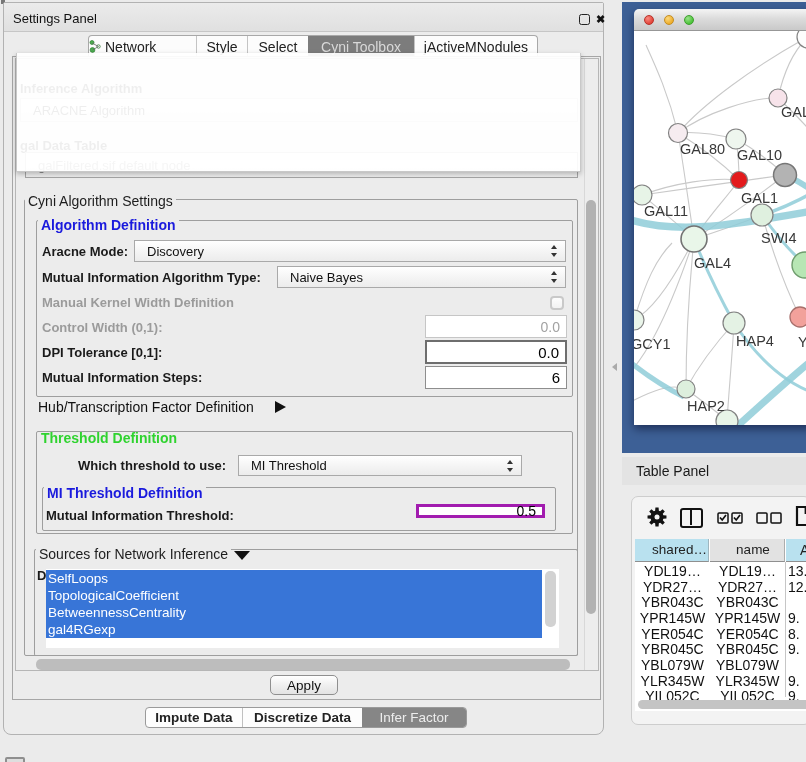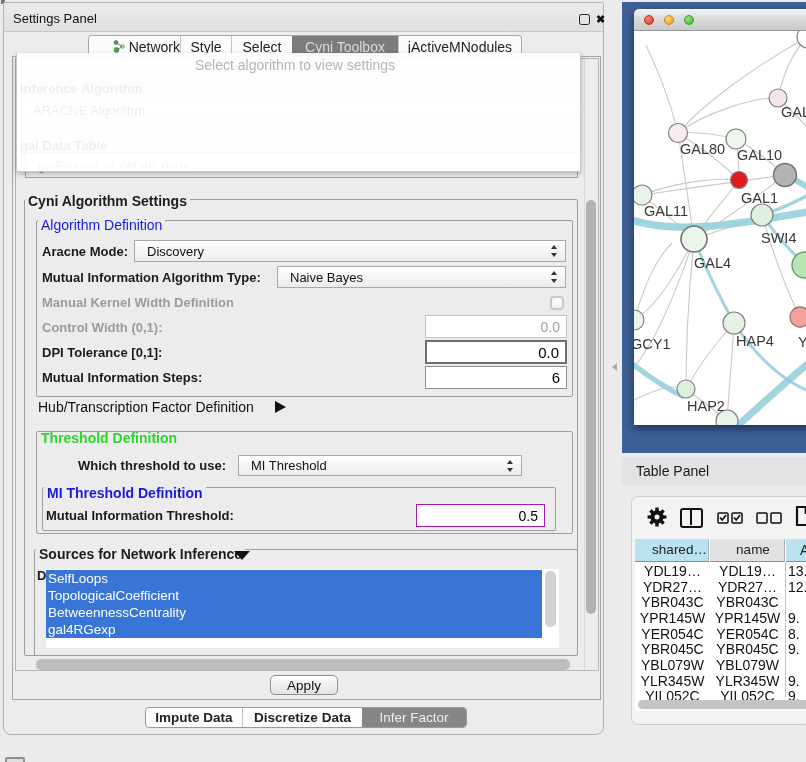--- a/index.html
+++ b/index.html
@@ -4,21 +4,21 @@
 <style>
 html,body{margin:0;padding:0;width:806px;height:762px;overflow:hidden;background:#ebebeb;font-family:"Liberation Sans",sans-serif;}
 *{box-sizing:border-box;}
 .abs{position:absolute;}
 .combo{position:absolute;background:linear-gradient(#ffffff,#f3f3f3 60%,#ececec);border:1px solid #a9a9a9;border-radius:0;font-size:13px;color:#111;display:flex;align-items:center;padding-left:12px;}
 .spin{position:absolute;right:7px;top:50%;transform:translateY(-50%);width:7px;height:12px;}
 .spin:before{content:"";position:absolute;left:0;top:0;border-left:3.5px solid transparent;border-right:3.5px solid transparent;border-bottom:4.5px solid #333;}
 .spin:after{content:"";position:absolute;left:0;bottom:0;border-left:3.5px solid transparent;border-right:3.5px solid transparent;border-top:4.5px solid #333;}
 .inp{position:absolute;background:#fff;font-size:14px;display:flex;align-items:center;justify-content:flex-end;padding-right:6px;}
 .grp{position:absolute;border:1px solid #9e9e9e;border-radius:2px;}
-.glab{position:absolute;background:#ececec;padding:0 3px;line-height:13px;white-space:nowrap;font-weight:bold;}
+.glab{position:absolute;background:#ececec;padding:0 3px;line-height:13px;white-space:nowrap;}
 .lbl{position:absolute;font-size:13px;font-weight:bold;color:#1a1a1a;white-space:nowrap;line-height:14px;}
 </style>
 </head>
 <body>
 <div class="abs" style="left:1px;top:0;width:4px;height:4px;background:#777;"></div>
 
 <div class="abs" style="left:622px;top:2px;width:184px;height:451px;background:#3d6096;"></div>
 <div class="abs" style="left:634px;top:9px;width:180px;height:416px;box-shadow:0 4px 10px rgba(0,0,30,0.5);border-radius:5px 5px 0 0;">
   <div class="abs" style="left:0;top:0;width:100%;height:22px;background:linear-gradient(#f4f4f4,#dcdcdc 45%,#c9c9c9);border-bottom:1px solid #979797;border-radius:5px 0 0 0;">
     <span class="abs" style="left:9.5px;top:5.5px;width:10.5px;height:10.5px;border-radius:50%;background:radial-gradient(circle at 35% 30%,#f98a80,#e3453a 70%);border:0.5px solid #b73229;"></span>
@@ -180,21 +180,21 @@
   </div>
 </div>
 
 <div class="abs" style="left:3px;top:2px;width:601px;height:733px;background:#ececec;border:1px solid #b2b2b2;border-radius:2px 2px 8px 8px;"></div>
 <div class="abs" style="left:4px;top:3px;width:599px;height:29px;background:linear-gradient(#ebebeb,#e0e0e0);border-bottom:1px solid #c6c6c6;"></div>
 <span class="abs" style="left:13px;top:12px;font-size:13px;line-height:14px;color:#111;">Settings Panel</span>
 <span class="abs" style="left:579px;top:14px;width:10.5px;height:10.5px;border:1.7px solid #222;border-radius:2.5px;"></span>
 <span class="abs" style="left:596px;top:12px;font-size:11px;line-height:14px;font-weight:bold;color:#111;">✖</span>
 
 <div class="abs" style="left:88px;top:35px;height:22px;display:flex;font-size:14px;color:#222;background:#fcfcfc;border:1px solid #a8a8a8;border-bottom:none;border-radius:4px 4px 0 0;overflow:hidden;">
-  <div style="width:92px;display:flex;align-items:center;justify-content:flex-end;border-right:1px solid #c4c4c4;">
+  <div style="width:108px;display:flex;align-items:center;justify-content:flex-start;border-right:1px solid #c4c4c4;">
     <svg width="12" height="13" viewBox="0 0 12 13" style="margin-right:4px;">
         <circle cx="3" cy="2.5" r="2" fill="#4caf50" stroke="#2e7d32" stroke-width="0.7"></circle>
         <circle cx="3.5" cy="10" r="2.4" fill="#4caf50" stroke="#2e7d32" stroke-width="0.7"></circle>
         <circle cx="9.5" cy="6.5" r="1.7" fill="#fff" stroke="#2e7d32" stroke-width="0.8"></circle>
         <line x1="3" y1="3" x2="9.5" y2="6.5" stroke="#666" stroke-width="0.8"></line>
         <line x1="3.5" y1="10" x2="9.5" y2="6.5" stroke="#666" stroke-width="0.8"></line>
       </svg>
     Network</div>
   <div style="width:51px;display:flex;align-items:center;justify-content:center;border-right:1px solid #c4c4c4;">Style</div>
   <div style="width:60px;display:flex;align-items:center;justify-content:center;">Select</div>
@@ -203,21 +203,21 @@
 </div>
 
 <div class="abs" style="left:12px;top:56px;width:589px;height:644px;border:1px solid #a6a6a6;background:#ececec;"></div>
 <div class="abs" style="left:15px;top:58px;width:584px;height:613px;border:1px solid #b6b6b6;background:#ececec;"></div>
 <div class="abs" style="left:584px;top:59px;width:14px;height:611px;background:#ededed;border-left:1px solid #d8d8d8;"></div>
 <div class="abs" style="left:585.5px;top:200px;width:10px;height:414px;background:#b2b2b2;border-radius:5px;"></div>
 <div id="settings">
   <div class="grp" style="left:24px;top:199px;width:554px;height:457px;"></div>
   <span class="glab" style="left:25px;top:195px;font-size:14px;color:#1d1d1d;">Cyni Algorithm Settings</span>
   <div class="grp" style="left:36px;top:220px;width:537px;height:177px;"></div>
-  <span class="glab" style="left:38px;top:219px;font-size:14px;font-weight:normal;color:#1a1add;">Algorithm Definition</span>
+  <span class="glab" style="left:38px;top:219px;font-size:14px;font-weight:bold;color:#1a1add;">Algorithm Definition</span>
   <span class="lbl" style="left:42px;top:245px;">Aracne Mode:</span>
   <div class="combo" style="left:134px;top:240px;width:432px;height:22px;">Discovery<span class="spin"></span></div>
   <span class="lbl" style="left:42px;top:271px;">Mutual Information Algorithm Type:</span>
   <div class="combo" style="left:277px;top:266px;width:289px;height:22px;">Naive Bayes<span class="spin"></span></div>
   <span class="lbl" style="left:42px;top:296px;color:#9b9b9b;">Manual Kernel Width Definition</span>
   <div class="abs" style="left:550px;top:296px;width:14px;height:14px;background:linear-gradient(#fdfdfd,#f2f2f2);border:2px solid #c9c9c9;border-radius:4px;"></div>
   <span class="lbl" style="left:42px;top:321px;color:#9b9b9b;">Control Width (0,1):</span>
   <div class="inp" style="left:425px;top:315px;width:142px;height:23px;border:1px solid #c6c6c6;color:#a2a2a2;">0.0</div>
   <span class="lbl" style="left:42px;top:346px;">DPI Tolerance [0,1]:</span>
   <div class="inp" style="left:425px;top:340px;width:142px;height:24px;border:2px solid #6e6e6e;color:#000;font-size:15px;">0.0</div>
@@ -225,38 +225,37 @@
   <div class="inp" style="left:425px;top:366px;width:142px;height:23px;border:1px solid #8e8e8e;color:#000;font-size:15px;">6</div>
   <span class="abs" style="left:38px;top:400px;font-size:14px;line-height:15px;color:#111;white-space:nowrap;">Hub/Transcription Factor Definition</span>
   <span class="abs" style="left:275px;top:401px;width:0;height:0;border-top:6.5px solid transparent;border-bottom:6.5px solid transparent;border-left:11px solid #111;"></span>
   <div class="grp" style="left:36px;top:431px;width:537px;height:103px;"></div>
   <span class="glab" style="left:38px;top:431.5px;font-size:14px;font-weight:bold;color:#2fd32f;">Threshold Definition</span>
   <span class="lbl" style="left:78px;top:459px;">Which threshold to use:</span>
   <div class="combo" style="left:238px;top:455px;width:284px;height:21px;">MI Threshold<span class="spin"></span></div>
   <div class="grp" style="left:42px;top:487px;width:514px;height:44px;"></div>
   <span class="glab" style="left:44px;top:487px;font-size:14px;font-weight:bold;color:#1a1add;">MI Threshold Definition</span>
   <span class="lbl" style="left:46px;top:509px;">Mutual Information Threshold:</span>
-  <div class="inp" style="left:416px;top:504px;width:129px;height:23px;border:1px solid #a21caf;color:#000;">0.5</div>
+  <div class="inp" style="left:416px;top:504px;width:129px;height:14px;border:3px solid #a21caf;color:#000;">0.5</div>
   <div class="grp" style="left:34px;top:549px;width:544px;height:107px;border-bottom:none;"></div>
   <span class="glab" style="left:36px;top:548px;font-size:14px;color:#1d1d1d;">Sources for Network Inference</span>
   <span class="abs" style="left:234px;top:551px;width:0;height:0;border-left:8.5px solid transparent;border-right:8.5px solid transparent;border-top:9px solid #111;"></span>
   <span class="lbl" style="left:37px;top:569px;">Data Attributes</span>
   <div class="abs" style="left:45.5px;top:569px;width:513px;height:79px;background:#fff;overflow:hidden;">
     <div class="abs" style="left:0;top:1px;width:496px;height:68px;background:#3875d7;color:#fff;font-size:13.5px;line-height:17px;padding-left:2.5px;">SelfLoops<br>TopologicalCoefficient<br>BetweennessCentrality<br>gal4RGexp</div>
     <div class="abs" style="left:499px;top:2px;width:11px;height:56px;background:#d2d2d2;border-radius:5px;"></div>
   </div>
   <div class="abs" style="left:36px;top:659px;width:534px;height:11px;background:#bdbdbd;border-radius:5px;"></div>
 </div>
 <div id="overlayzone">
   <span class="lbl" style="left:20px;top:82px;">Inference Algorithm</span>
   <div class="combo" style="left:20px;top:98px;width:558px;height:24px;border-color:#c0c0c0;">ARACNE Algorithm</div>
   <span class="lbl" style="left:20px;top:139px;">gal Data Table</span>
   <div class="combo" style="left:25px;top:152px;width:553px;height:26px;color:#777;border-color:#a5a5a5;">galFiltered.sif default node</div>
   <div class="abs" style="left:16px;top:53px;width:565px;height:119px;background:rgba(255,255,255,0.93);border:1px solid #c8c8c8;border-top:none;box-shadow:0 2px 5px rgba(0,0,0,0.25);">
-    <span class="abs" style="left:178px;top:5px;font-size:14px;line-height:14px;color:#b4b4b4;">Select algorithm to view settings</span>
   </div>
 </div>
 
 <div class="abs" style="left:270px;top:675px;width:68px;height:20px;background:linear-gradient(#ffffff,#eeeeee 55%,#e3e3e3);border:1px solid #8f8f8f;border-radius:5px;display:flex;align-items:center;justify-content:center;font-size:13.5px;color:#111;">Apply</div>
 
 <div class="abs" style="left:145px;top:707px;width:322px;height:21px;background:#fdfdfd;border:1px solid #9a9a9a;border-radius:4px;display:flex;font-size:13.5px;font-weight:bold;color:#222;overflow:hidden;">
   <div style="width:97px;display:flex;align-items:center;justify-content:center;border-right:1px solid #c0c0c0;">Impute Data</div>
   <div style="width:119px;display:flex;align-items:center;justify-content:center;">Discretize Data</div>
   <div style="flex:1;display:flex;align-items:center;justify-content:center;background:#868686;color:#ededed;font-weight:normal;">Infer Factor</div>
 </div>

